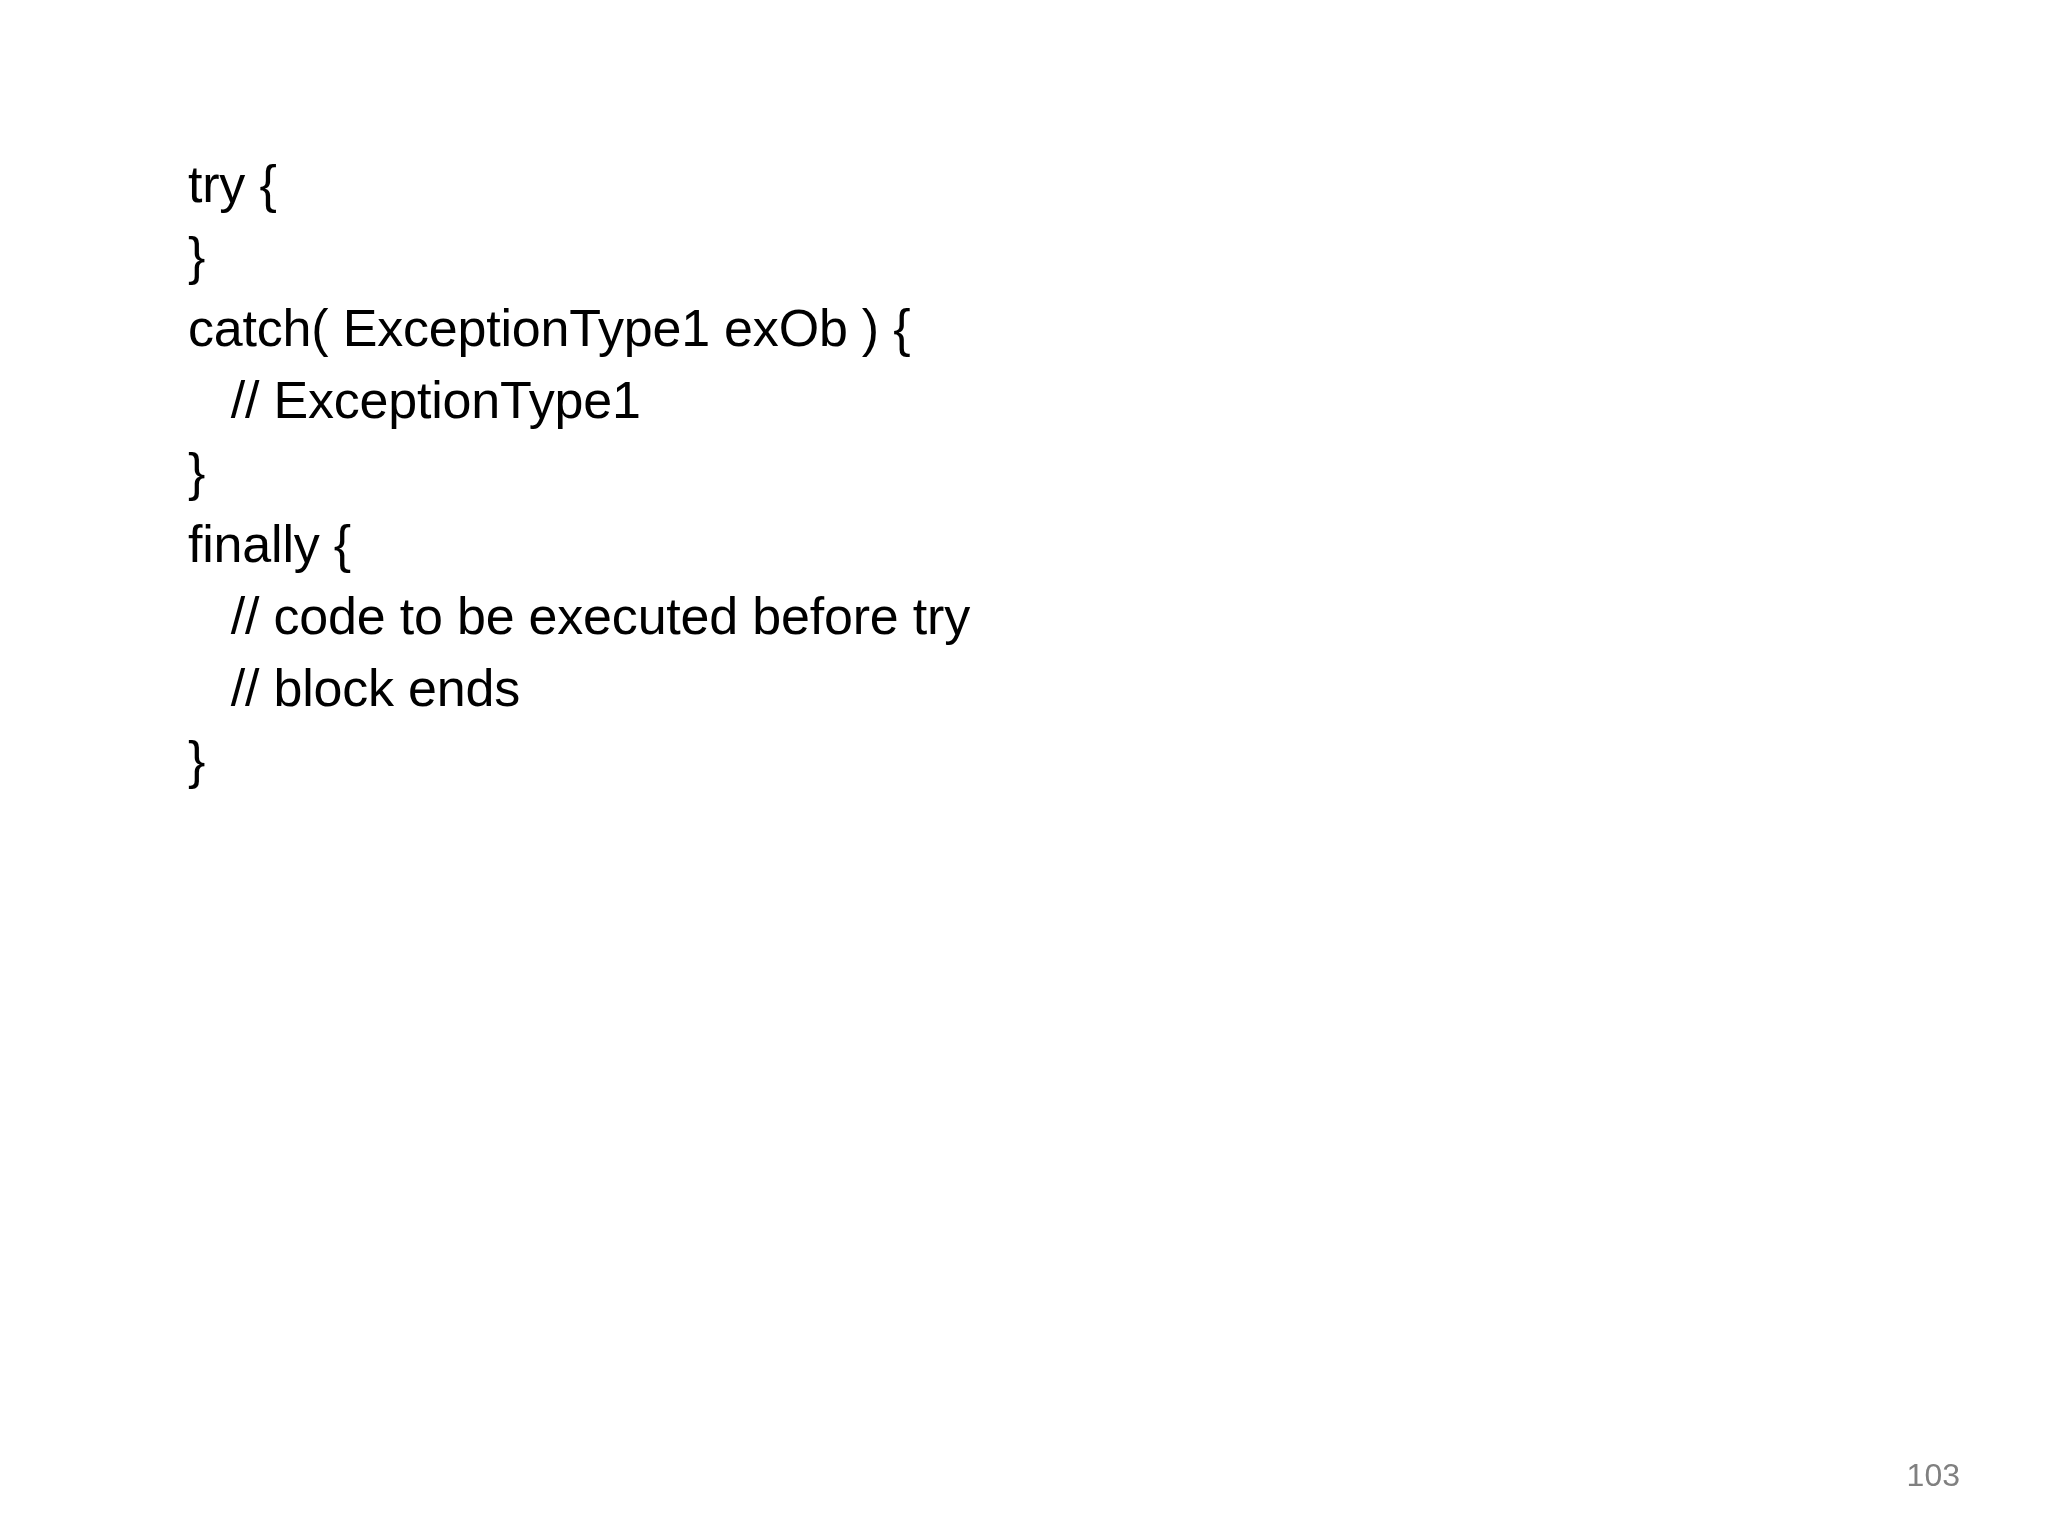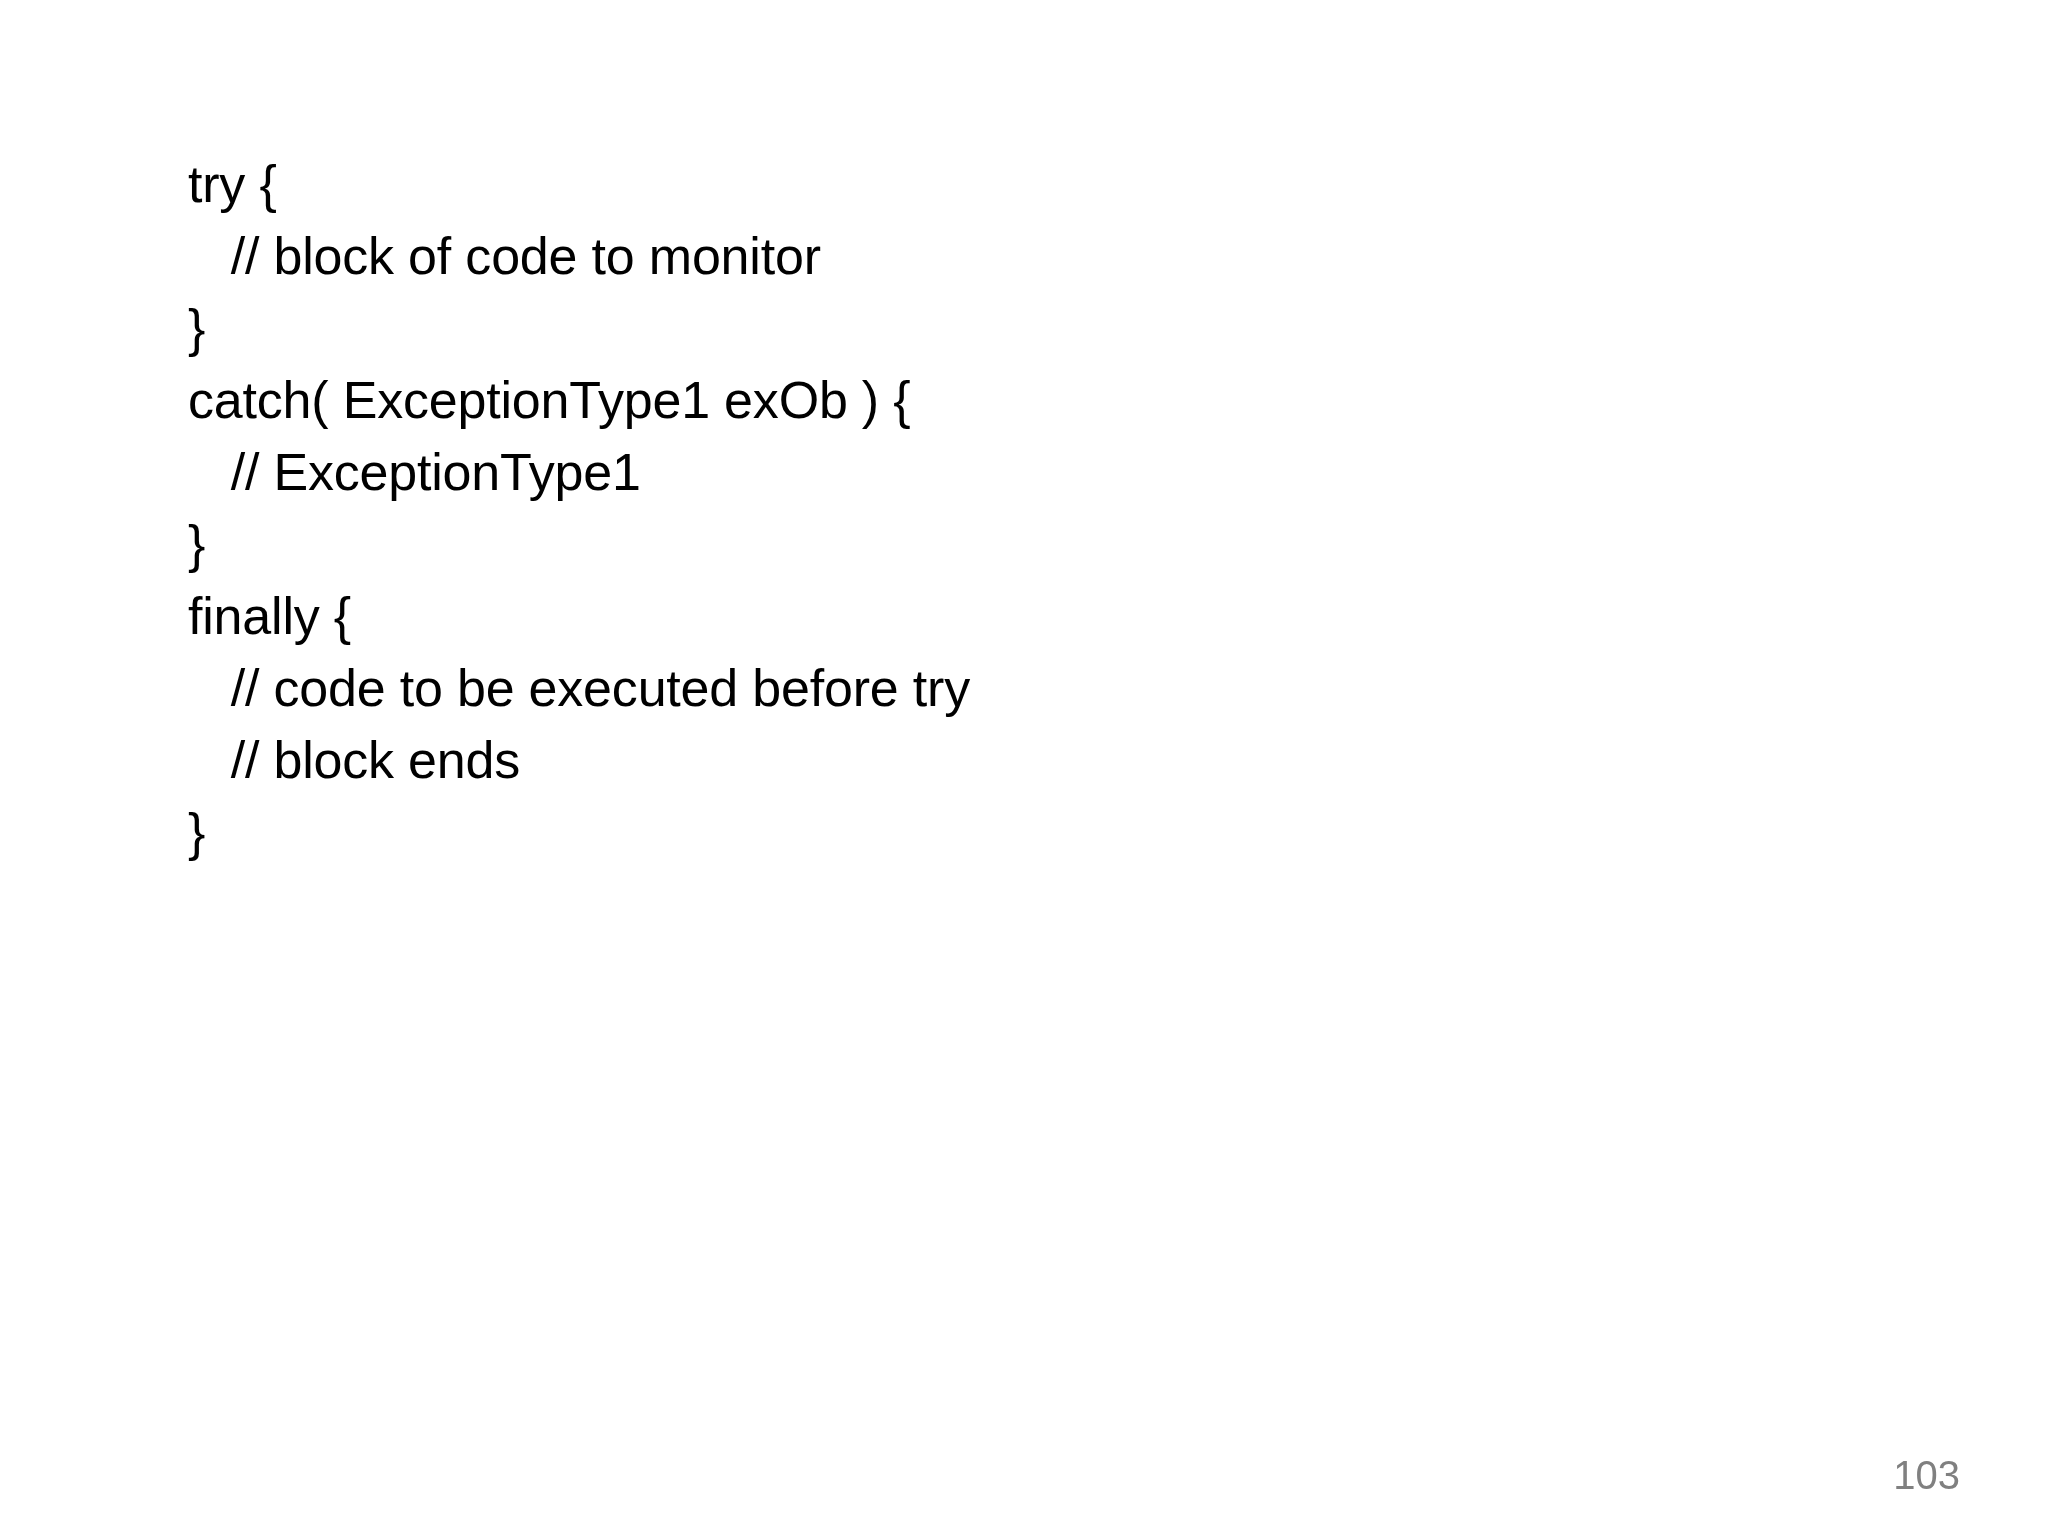--- a/index.html
+++ b/index.html
@@ -29,34 +29,33 @@
     color: #000000;
     white-space: pre;
     font-weight: 400;
     letter-spacing: -0.2px;
   }
   .page-number {
     position: absolute;
     right: 88px;
     bottom: 42px;
     font-family: "Liberation Sans", sans-serif;
-    font-size: 40px;
+    font-size: 32px;
     line-height: 38px;
     color: #808080;
     text-align: left;
   }
 </style>
 </head>
 <body>
 
 <div class="slide">
 
   <div class="code-block">
     <div class="code-line">try {</div>
-    <div class="code-line">   // block of code to monitor</div>
     <div class="code-line">}</div>
     <div class="code-line">catch( ExceptionType1 exOb ) {</div>
     <div class="code-line">   // ExceptionType1</div>
     <div class="code-line">}</div>
     <div class="code-line">finally {</div>
     <div class="code-line">   // code to be executed before try</div>
     <div class="code-line">   // block ends</div>
     <div class="code-line">}</div>
   </div>
 

